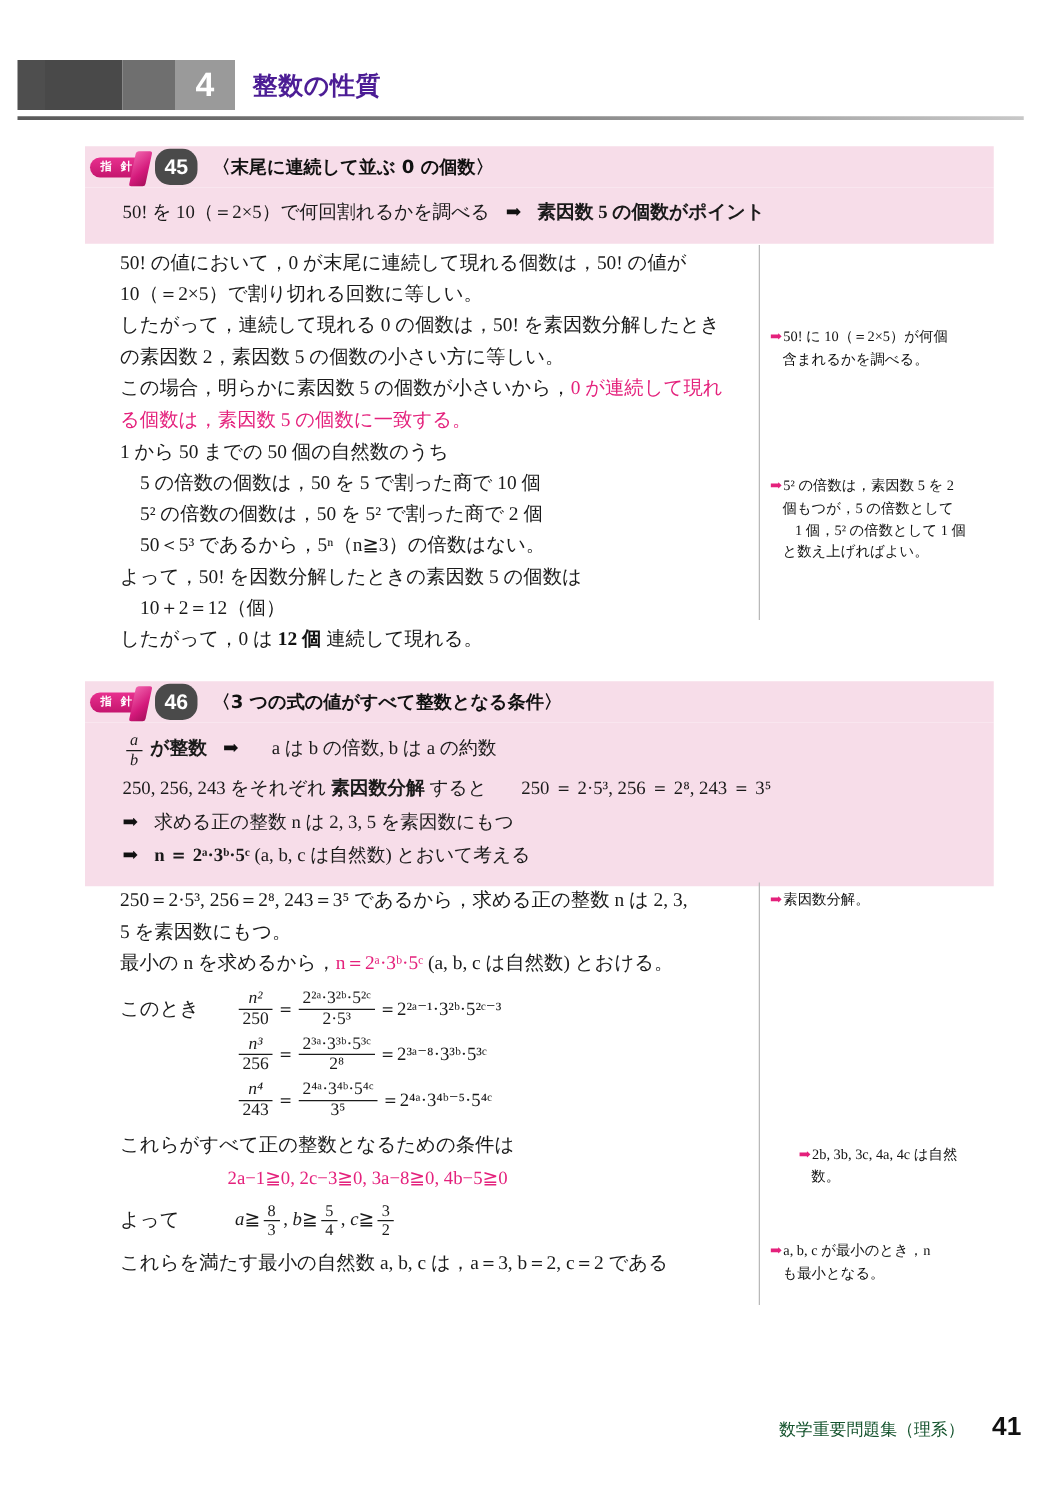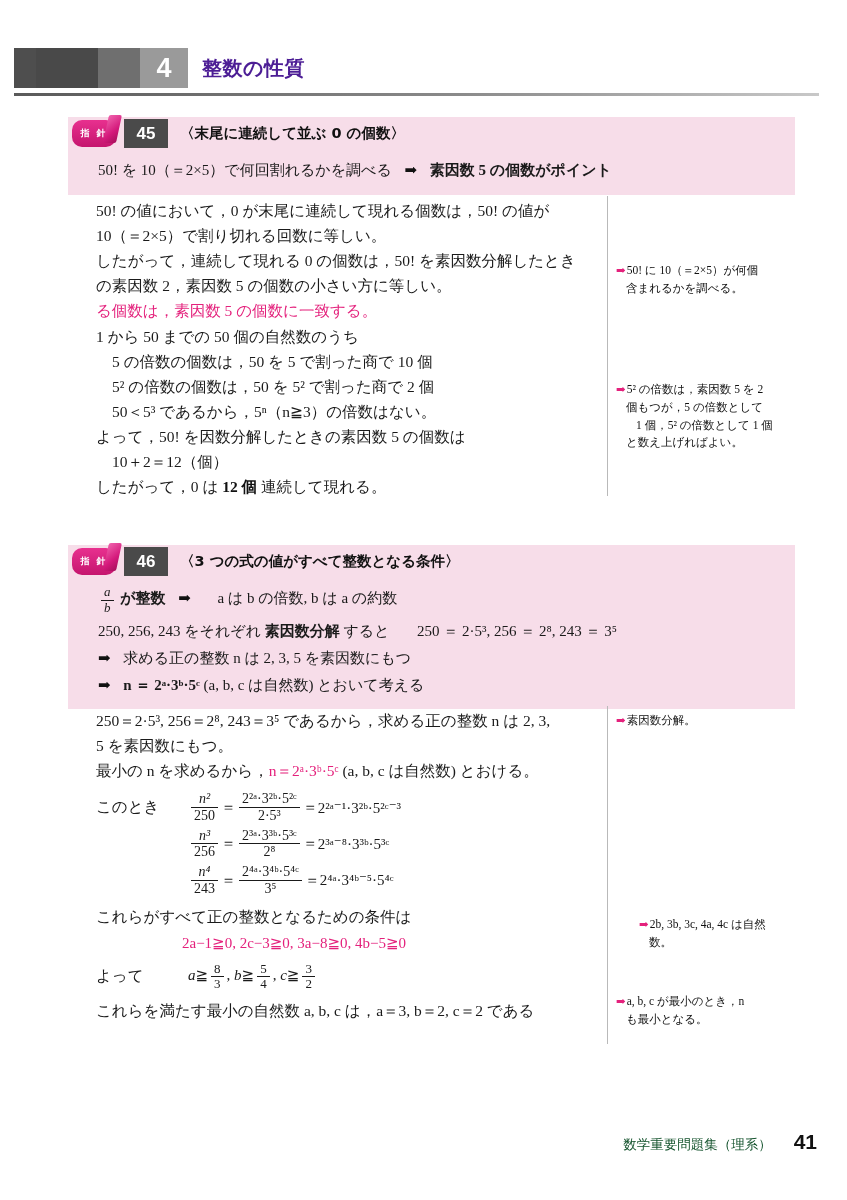--- a/index.html
+++ b/index.html
@@ -48,43 +48,44 @@
   
   .guide-block { position: absolute; left: 68px; width: 727px; }
   .guide-head {
     background: #f7dde9;
     height: 33px;
     display: flex; align-items: center;
     padding-left: 4px;
   }
   .badge-pill {
     position: relative;
-    width: 44px; height: 27px; border-radius: 10px;
+    width: 44px; height: 16px; border-radius: 10px;
     background: linear-gradient(to bottom, #e8308f, #c5156e);
     display: flex; align-items: center; justify-content: center;
     color: #ffffff; font-size: 9px; font-weight: bold;
     font-family: "DejaVu Sans", sans-serif;
     letter-spacing: 2px;
     flex: 0 0 auto;
   }
   .badge-ribbon {
     position: absolute; left: 34px; top: -5px;
     width: 13px; height: 28px;
     background: linear-gradient(135deg, #f063ad 0%, #d4197b 60%, #a60f5b 100%);
     transform: skewX(-12deg);
     border-radius: 2px;
   }
   .guide-num {
     margin-left: 8px;
     background: #4a4a4a; color: #ffffff;
     font-family: "Liberation Sans", sans-serif;
     font-size: 17px; font-weight: bold;
-    width: 44px; height: 29px;
+    width: 34px; height: 29px;
     display: flex; align-items: center; justify-content: center;
     flex: 0 0 auto;
+    border-radius: 12px;
   }
   .guide-title {
     margin-left: 12px;
     font-family: "DejaVu Sans", sans-serif;
     font-size: 14.5px; font-weight: bold; color: #111111;
   }
   .guide-body {
     background: #f7dde9;
     padding: 6px 0 10px 30px;
     font-size: 15px;
@@ -184,20 +185,23 @@
     </div>
   </div>
 
   <div class="divider" style="left:607px; top:196px; height:300px;"></div>
 
   <div class="solution" style="top:198px;">
     <div class="ln">50! の値において，0 が末尾に連続して現れる個数は，50! の値が</div>
     <div class="ln">10（＝2×5）で割り切れる回数に等しい。</div>
     <div class="ln">したがって，連続して現れる 0 の個数は，50! を素因数分解したとき</div>
     <div class="ln">の素因数 2，素因数 5 の個数の小さい方に等しい。</div>
+    <div class="ln">
+      <span>この場合，明らかに素因数 5 の個数が小さいから，</span><span class="pink">0 が連続して現れ</span>
+    </div>
     <div class="ln pink">る個数は，素因数 5 の個数に一致する。</div>
     <div class="ln">1 から 50 までの 50 個の自然数のうち</div>
     <div class="ln ind1">5 の倍数の個数は，50 を 5 で割った商で 10 個</div>
     <div class="ln ind1">5² の倍数の個数は，50 を 5² で割った商で 2 個</div>
     <div class="ln ind1">50＜5³ であるから，5ⁿ（n≧3）の倍数はない。</div>
     <div class="ln">よって，50! を因数分解したときの素因数 5 の個数は</div>
     <div class="ln ind1">10＋2＝12（個）</div>
     <div class="ln">
       <span>したがって，0 は</span>
       <span class="bk">12 個</span>

